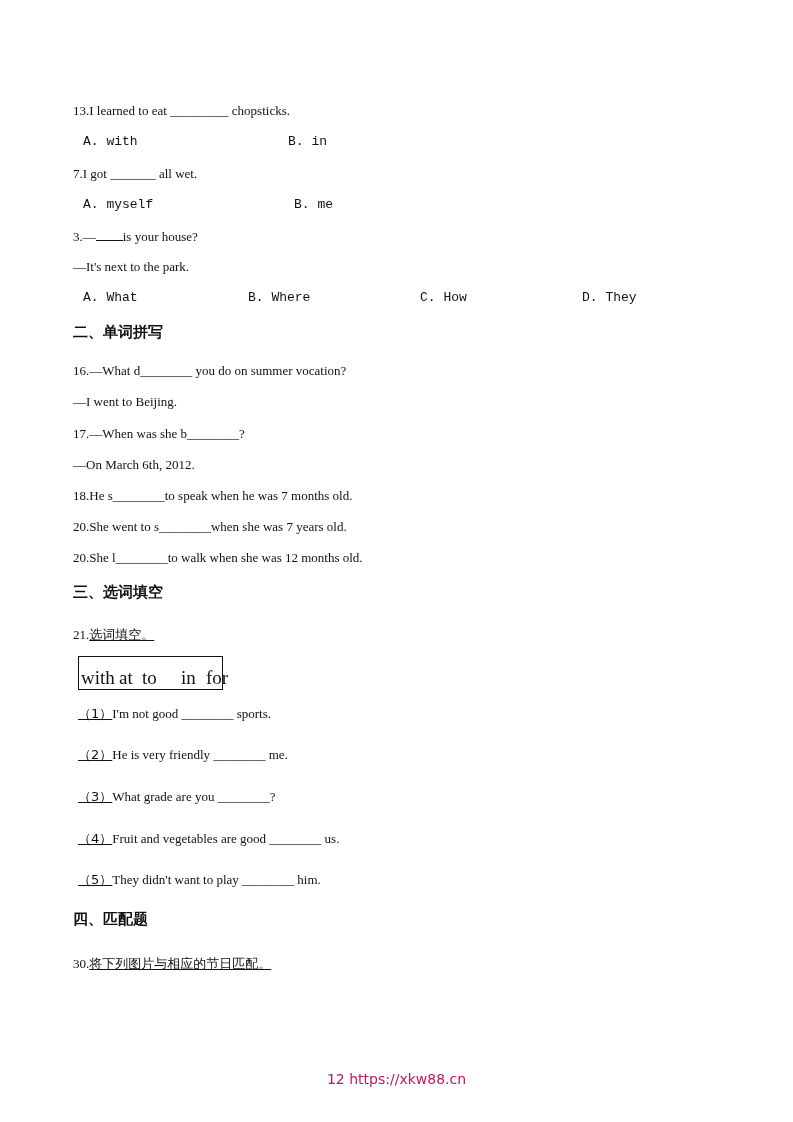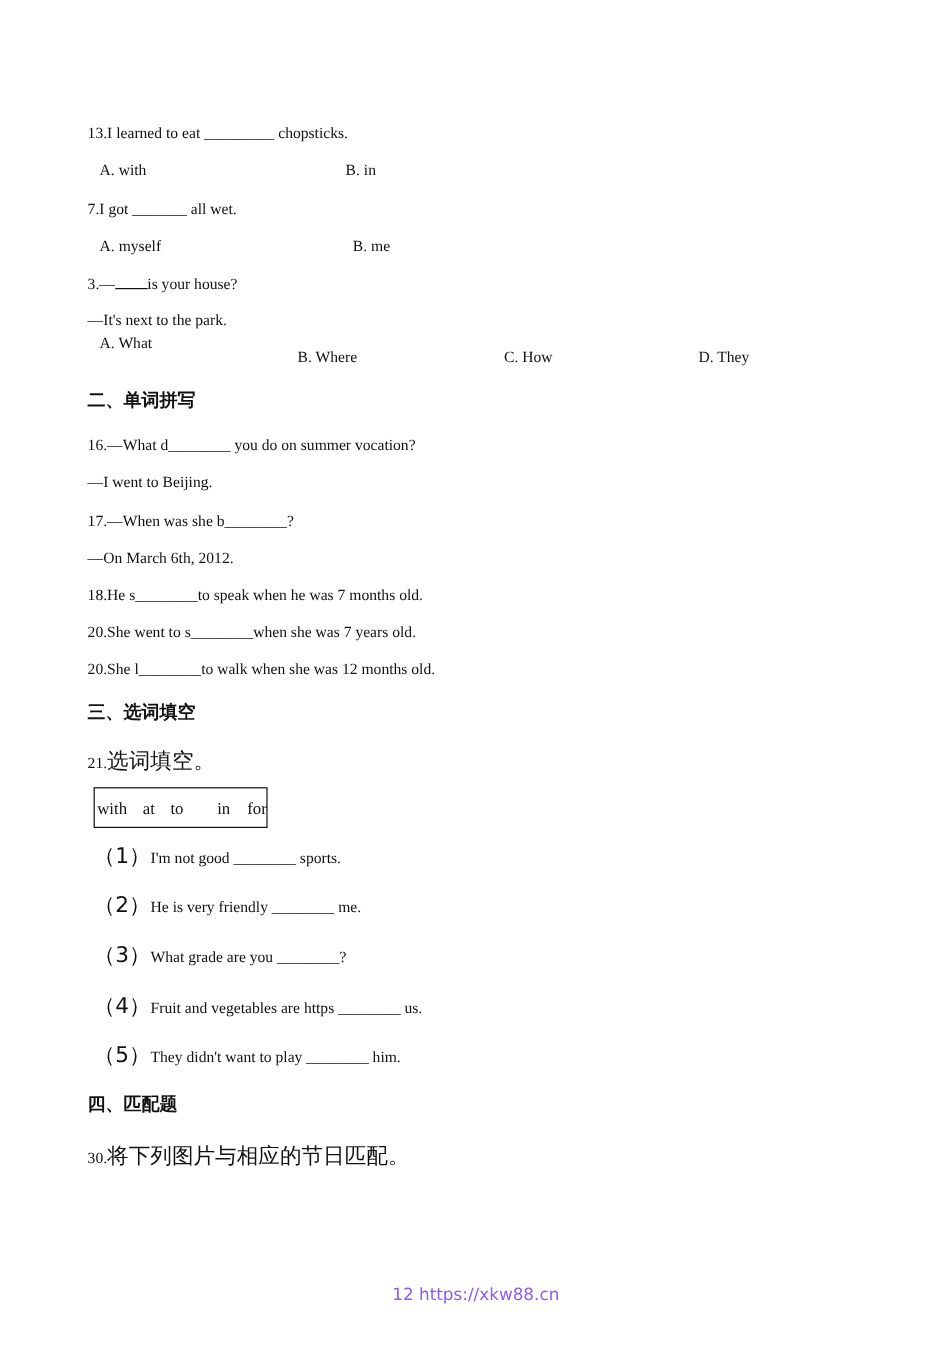--- a/index.html
+++ b/index.html
@@ -1,41 +1,41 @@
 <!DOCTYPE html>
 <html><head>
 <meta charset="utf-8">
 <style>
   html, body { margin: 0; padding: 0; background: #ffffff; }
   body { width: 793px; height: 1122px; position: relative; overflow: hidden;
          font-family: "Liberation Serif", "DejaVu Serif", serif; color: #111; }
   .line { position: absolute; left: 73px; font-size: 13px; line-height: 16px; white-space: pre; }
-  .opt { position: absolute; font-size: 13px; line-height: 16px; white-space: pre; }
-  .heading { position: absolute; left: 73px; font-family: Liberation Serif, serif; font-weight: bold; font-size: 15px; line-height: 18px; }
-  .cn { font-family: "DejaVu Sans", sans-serif; font-size: 18px; }
+  .opt { position: absolute; font-size: 13px; line-height: 16px; white-space: pre; font-family: Liberation Mono, monospace; }
+  .heading { position: absolute; left: 73px; font-family: Liberation Mono, monospace; font-weight: bold; font-size: 15px; line-height: 18px; }
+  .cn { font-family: "DejaVu Sans", sans-serif; font-size: 13px; text-decoration: underline; }
   .blank-u { display: inline-block; border-bottom: 1px solid #111; height: 12px; vertical-align: baseline; }
   .blank-thick { border-bottom: 1.5px solid #111; }
   .wordbox { position: absolute; left: 78px; top: 656px; width: 145px; height: 34px; border: 1px solid #111; box-sizing: border-box; }
-  .wordbox span { position: absolute; top: 10px; font-size: 14px; }
-  .footer { position: absolute; top: 1071px; left: 0; width: 793px; text-align: center; font-family: "DejaVu Sans", sans-serif; font-size: 14px; color: #8b5cf6; }
+  .wordbox span { position: absolute; top: 10px; font-size: 19px; }
+  .footer { position: absolute; top: 1071px; left: 0; width: 793px; text-align: center; font-family: "DejaVu Sans", sans-serif; font-size: 14px; color: #be185d; }
 </style>
 </head>
 <body>
 
 <div class="line" style="top:103px"><span>13.I learned to eat </span><span>_________</span><span> chopsticks.</span></div>
 <div class="opt" style="top:134px; left:83px">A. with</div>
 <div class="opt" style="top:134px; left:288px">B. in</div>
 
 <div class="line" style="top:166px"><span>7.I got </span><span>_______</span><span> all wet.</span></div>
 <div class="opt" style="top:197px; left:83px">A. myself</div>
 <div class="opt" style="top:197px; left:294px">B. me</div>
 
 <div class="line" style="top:228px"><span>3.—</span><span class="blank-u blank-thick" style="width:27px"></span><span>is your house?</span></div>
 <div class="line" style="top:259px">—It's next to the park.</div>
-<div class="opt" style="top:278px; left:83px">A. What</div>
+<div class="opt" style="top:290px; left:83px">A. What</div>
 <div class="opt" style="top:290px; left:248px">B. Where</div>
 <div class="opt" style="top:290px; left:420px">C. How</div>
 <div class="opt" style="top:290px; left:582px">D. They</div>
 
 <div class="heading" style="top:325px">二、单词拼写</div>
 
 <div class="line" style="top:363px"><span>16.—What d</span><span>________</span><span> you do on summer vocation?</span></div>
 <div class="line" style="top:394px">—I went to Beijing.</div>
 
 <div class="line" style="top:426px"><span>17.—When was she b</span><span>________</span><span>?</span></div>
@@ -53,19 +53,19 @@
   <span style="left:2px">with</span>
   <span style="left:40px">at</span>
   <span style="left:63px">to</span>
   <span style="left:102px">in</span>
   <span style="left:127px">for</span>
 </div>
 
 <div class="line" style="top:706px; left:78px"><span class="cn">（1）</span><span>I'm not good </span><span>________</span><span> sports.</span></div>
 <div class="line" style="top:747px; left:78px"><span class="cn">（2）</span><span>He is very friendly </span><span>________</span><span> me.</span></div>
 <div class="line" style="top:789px; left:78px"><span class="cn">（3）</span><span>What grade are you </span><span>________</span><span>?</span></div>
-<div class="line" style="top:831px; left:78px"><span class="cn">（4）</span><span>Fruit and vegetables are https </span><span>________</span><span> us.</span></div>
+<div class="line" style="top:831px; left:78px"><span class="cn">（4）</span><span>Fruit and vegetables are good </span><span>________</span><span> us.</span></div>
 <div class="line" style="top:872px; left:78px"><span class="cn">（5）</span><span>They didn't want to play </span><span>________</span><span> him.</span></div>
 
 <div class="heading" style="top:912px">四、匹配题</div>
 <div class="line" style="top:956px"><span>30.</span><span class="cn">将下列图片与相应的节日匹配。</span></div>
 
 <div class="footer">12 https://xkw88.cn</div>
 
 </body></html>

